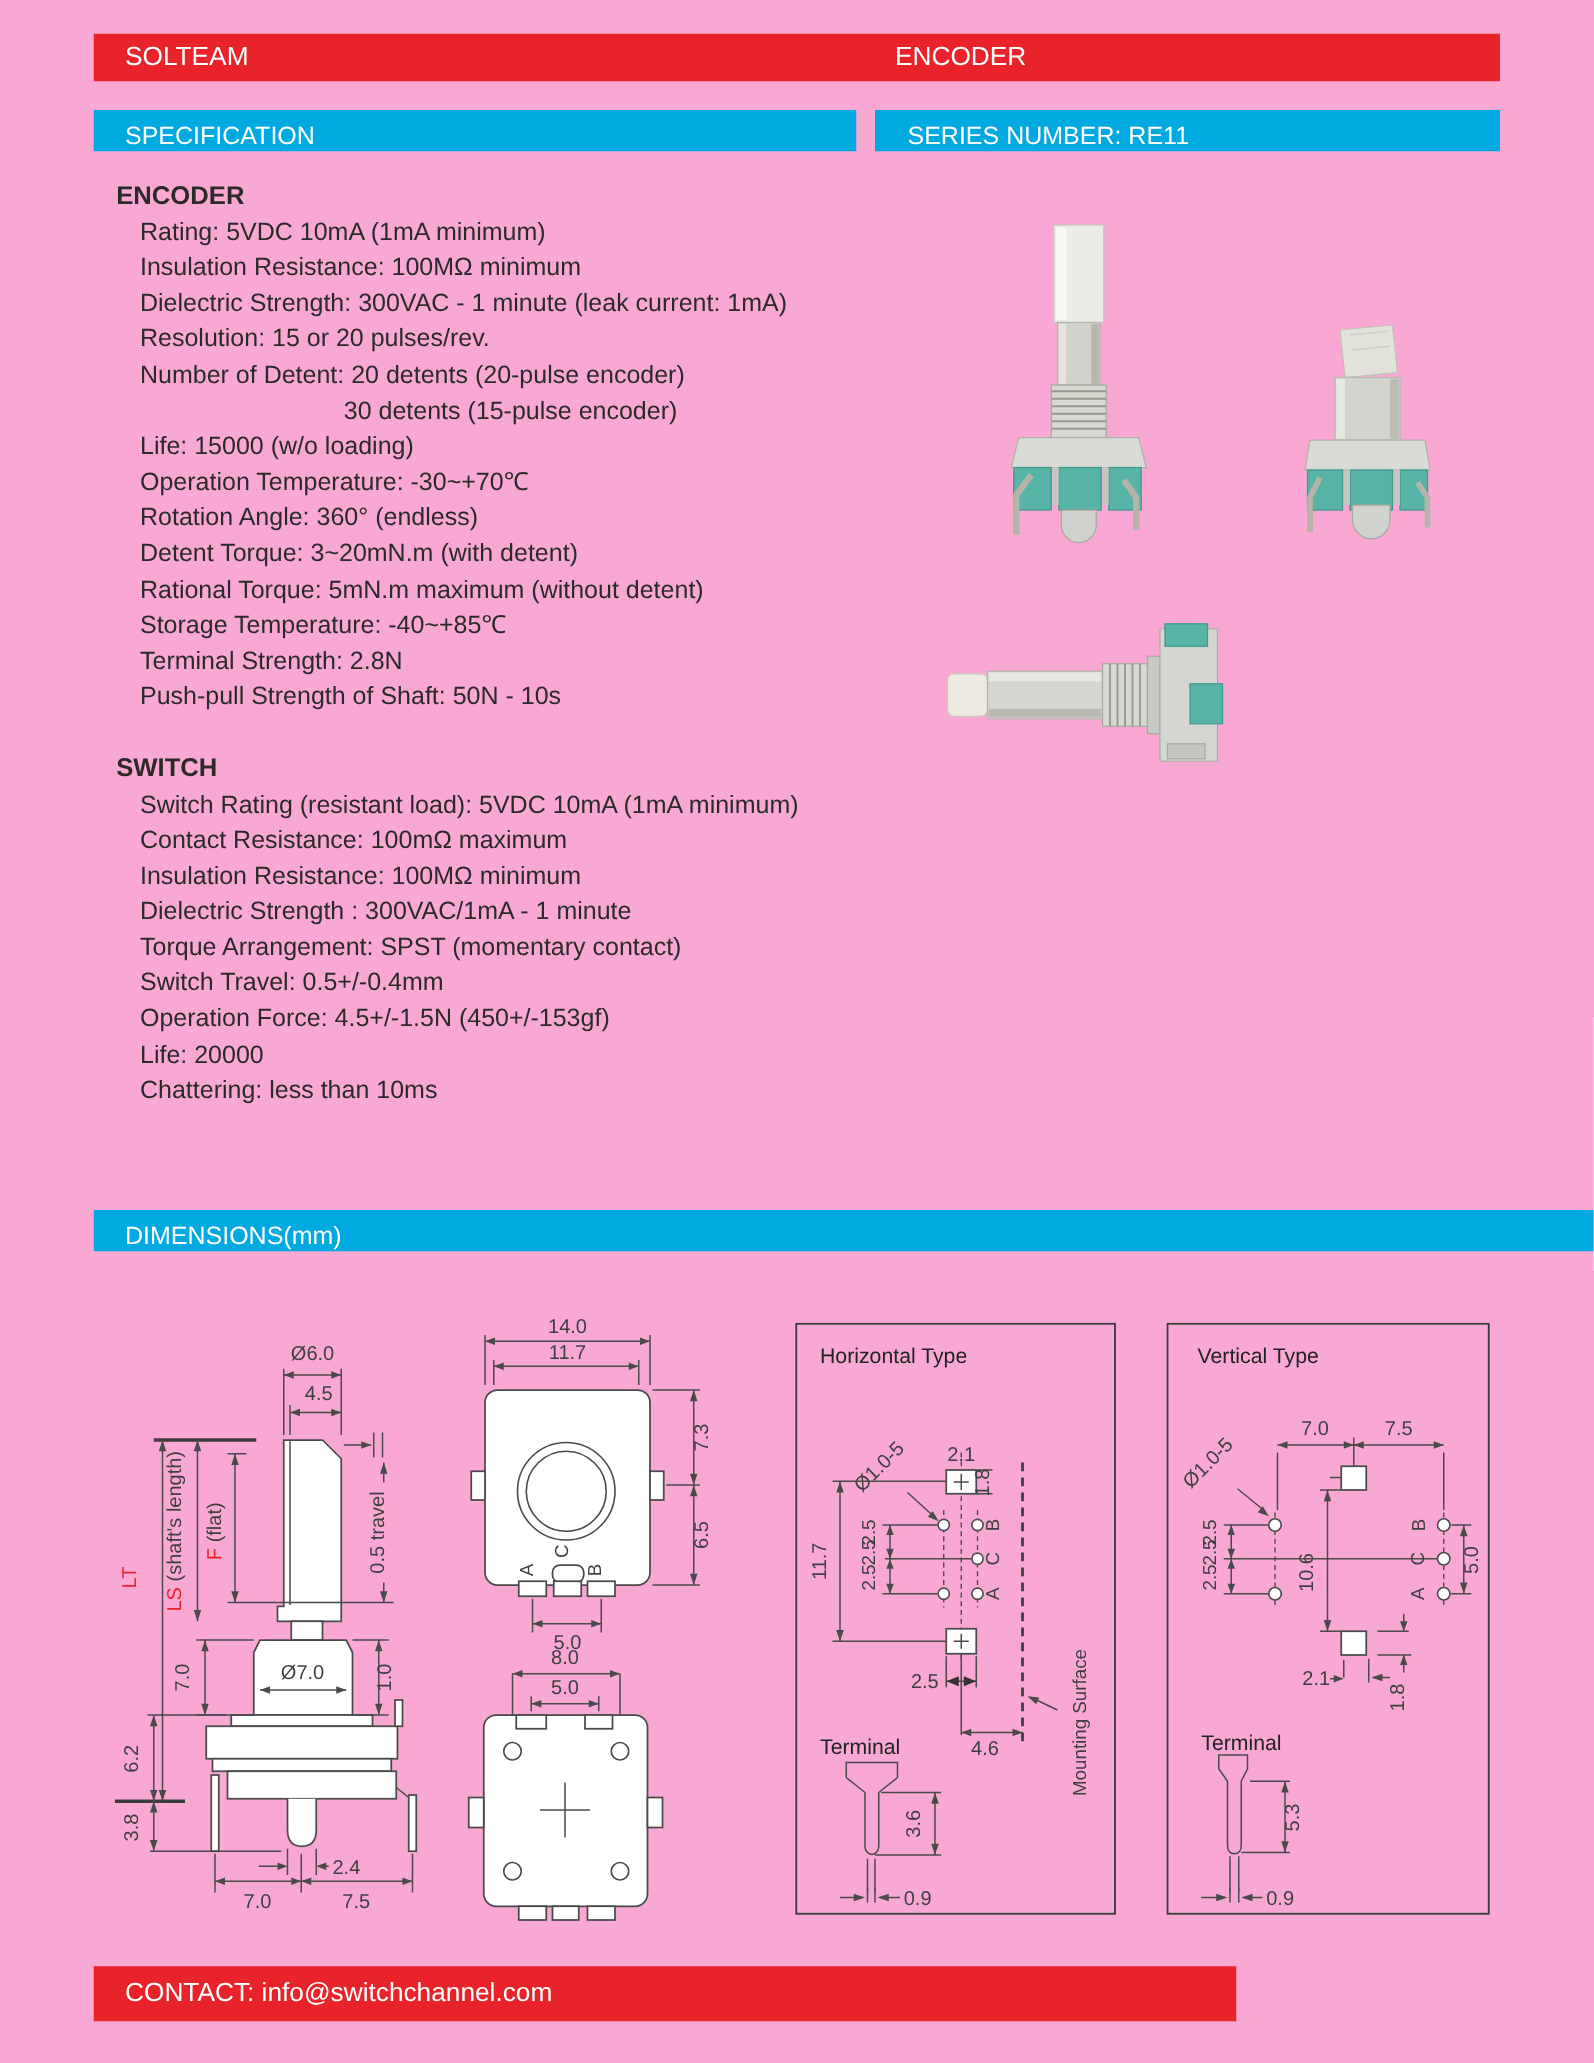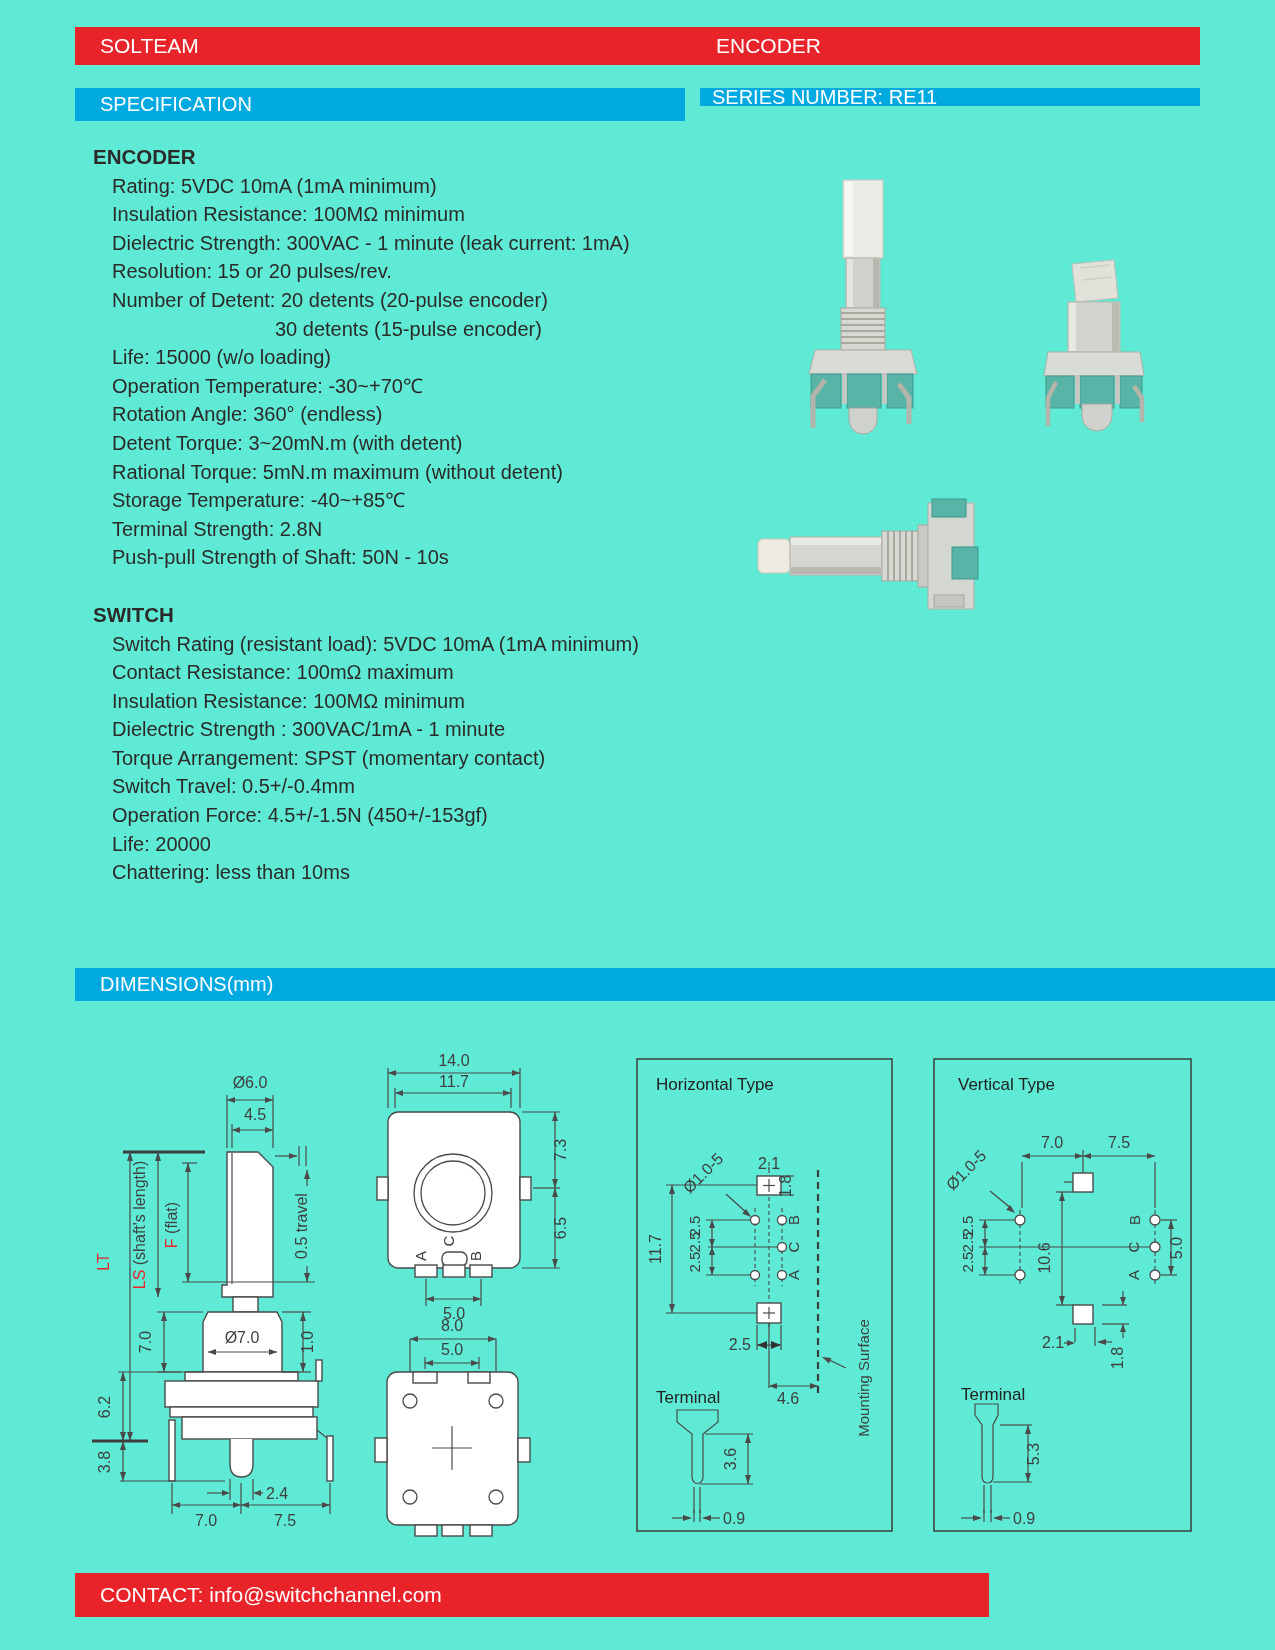--- a/index.html
+++ b/index.html
@@ -1,25 +1,25 @@
 <!DOCTYPE html>
 <html><head>
 <meta charset="utf-8">
 <style>
   html,body{margin:0;padding:0;background:#ffffff;}
-  .page{position:relative;width:1275px;height:1650px;background:#5eead4;overflow:hidden;
+  .page{position:relative;width:1275px;height:1650px;background:#f9a8d4;overflow:hidden;
         font-family:"Liberation Sans",sans-serif;color:#2c2a29;}
   .bar{position:absolute;display:flex;align-items:center;color:#fff;}
   .bar-red{background:#E8232A;}
-  .bar-blue{background:#00A9E0;}
+  .bar-blue{background:#00A9E0;align-items:flex-end;}
   .top-bar{left:75px;top:27px;width:1125px;height:38px;font-size:21px;}
   .top-bar .brand{padding-left:25px;}
   .top-bar .product{position:absolute;left:641px;}
   .spec-bar{left:75px;top:88px;width:610px;height:33px;font-size:20px;padding-left:25px;box-sizing:border-box;}
-  .series-bar{left:700px;top:88px;width:500px;height:18px;font-size:20px;padding-left:12px;box-sizing:border-box;}
+  .series-bar{left:700px;top:88px;width:500px;height:33px;font-size:20px;padding-left:26px;box-sizing:border-box;}
   .dims-bar{left:75px;top:968px;width:1252px;height:33px;font-size:20px;padding-left:25px;box-sizing:border-box;}
   .footer-bar{left:75px;top:1573px;width:914px;height:44px;font-size:21px;padding-left:25px;box-sizing:border-box;}
   .specs{position:absolute;left:93px;top:143px;width:640px;font-size:20px;line-height:28.6px;}
   .spec-title{font-weight:bold;font-size:20.5px;margin:0;line-height:28.6px;}
   .line{white-space:nowrap;margin-left:19px;}
   .indent{padding-left:163px;}
   .switch-block{margin-top:29px;}
   .draw{position:absolute;}
   
   .ln{stroke:#4a4a4a;stroke-width:1.2;fill:none;}

